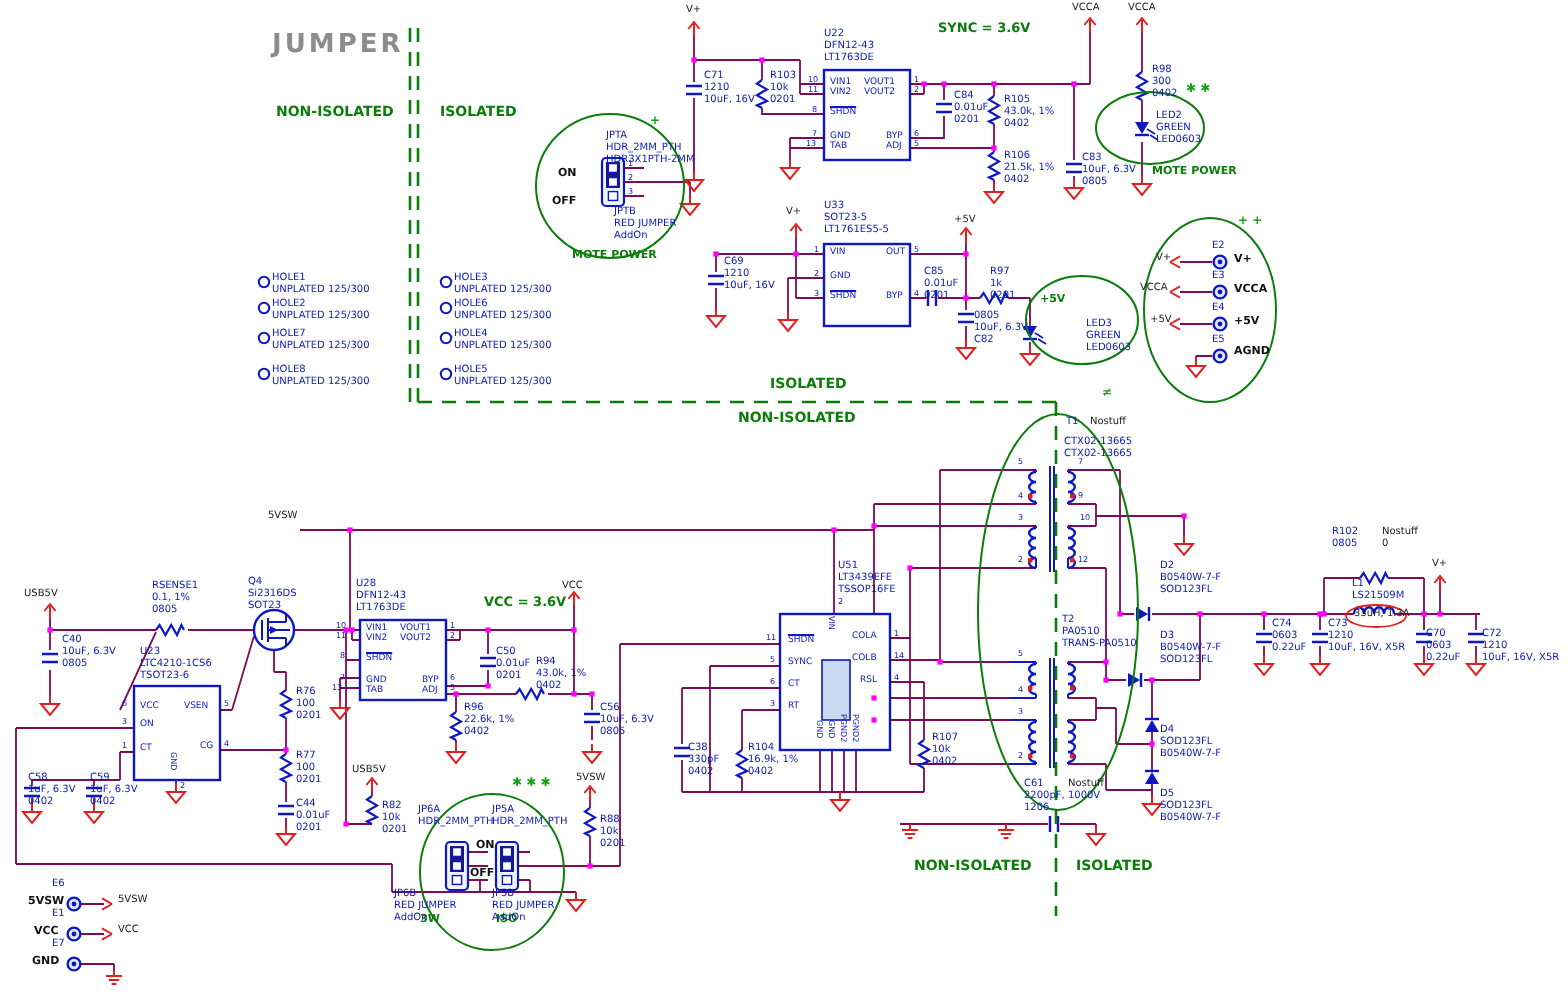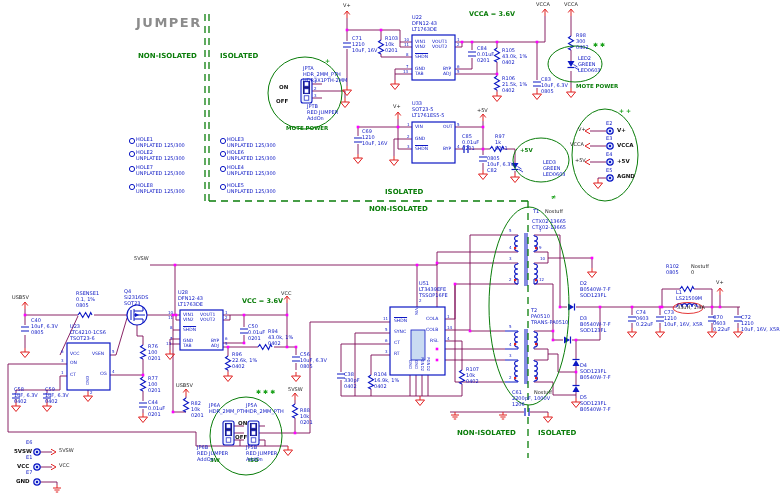--- a/index.html
+++ b/index.html
@@ -380,21 +380,21 @@
   <div class="lb grn" style="left:369px;top:205px">NON-ISOLATED</div>
   <div class="lb grn" style="left:457px;top:429px">NON-ISOLATED</div>
   <div class="lb grn" style="left:538px;top:429px">ISOLATED</div>
 
   <div>
       <span class="lb grnb" style="left: 286px; top: 125px;">MOTE POWER</span>
       <span class="lb grnb" style="left: 576px; top: 83px;">MOTE POWER</span>
       <span class="lb grnb" style="left: 520px; top: 147px;">+5V</span>
       <span class="lb grnb" style="left: 210px; top: 457px;">3W</span>
       <span class="lb grnb" style="left: 248px; top: 457px;">ISO</span>
-      <span class="lb veq" style="left: 469px; top: 11px;">VCCA = 3.6V</span>
+      <span class="lb veq" style="left: 469px; top: 11px;">SYNC = 3.6V</span>
       <span class="lb veq" style="left: 242px; top: 298px;">VCC = 3.6V</span>
       <span class="lb ann" style="left: 325px; top: 58px;">+</span>
       <span class="lb ann" style="left: 593px; top: 42px;">✱ ✱</span>
       <span class="lb ann" style="left: 619px; top: 108px;">+ +</span>
       <span class="lb ann" style="left: 551px; top: 194px;">≠</span>
       <span class="lb ann" style="left: 256px; top: 389px;">✱ ✱ ✱</span>
       <span class="lb cmp" style="left: 303px; top: 66px;">JPTA
 HDR_2MM_PTH
 HDR3X1PTH-2MM</span>
       <span class="lb cmp" style="left: 307px; top: 104px;">JPTB

